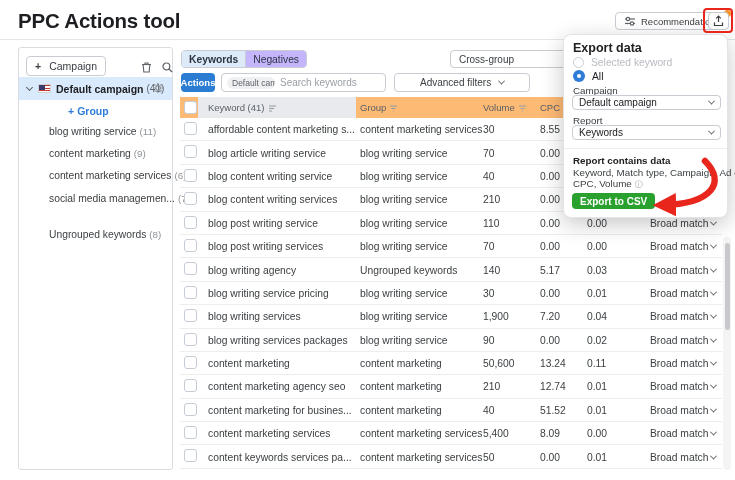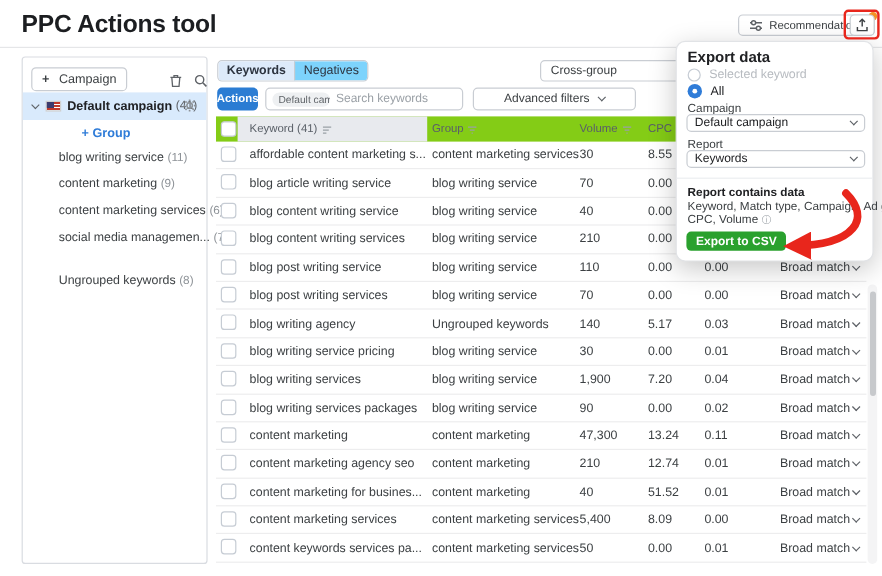--- a/index.html
+++ b/index.html
@@ -34,36 +34,36 @@
   .flag::before { content:""; position:absolute; left:0; top:0; width:6px; height:5px; background:#3c3b6e; }
   .campaign-label { font-size:10.5px; font-weight:bold; color:#202124; white-space:nowrap; }
   .campaign-count { font-size:10px; color:#5f6368; margin-left:3px; }
   .gear { position:absolute; right:8px; top:5px; cursor:pointer; }
   .group-link { position:absolute; left:49px; top:57px; font-size:10.5px; color:#2f7cd8; font-weight:bold; cursor:pointer; }
   .side-item { position:absolute; left:30px; font-size:10.3px; color:#3c4043; white-space:nowrap; cursor:pointer; }
   .side-count { color:#8d9297; margin-left:3px; font-size:9.8px; }
 
   
   .tabs { left:181px; top:50px; display:flex; height:18px; border:1px solid #c9cdd3; border-radius:4px; overflow:hidden; }
-  .tab { display:flex; align-items:center; padding:0 7px; font-size:10.3px; color:#2d3440; background:#7dd3fc; cursor:pointer; }
+  .tab { display:flex; align-items:center; padding:0 7px; font-size:10.3px; color:#2d3440; background:#c4b5fd; cursor:pointer; }
   .tab.active { background:#ddeafa; font-weight:bold; }
   .tab + .tab { border-left:1px solid #c9cdd3; }
   .crossgroup-btn { left:450px; top:50px; height:18px; width:118px; padding:0 8px; justify-content:flex-start; }
   .actions-btn { left:181px; top:73px; height:19px; width:34px; background:#2b7cd3; border:none; border-radius:4px;
                  color:#fff; font-weight:bold; font-size:9.5px; display:flex; align-items:center; justify-content:center; cursor:pointer; }
   .search-box { left:221px; top:73px; width:165px; height:19px; border:1px solid #c9cdd3; border-radius:4px; background:#fff;
                 display:flex; align-items:center; padding:0 5px; gap:5px; cursor:text; }
   .search-chip { background:#eef0f2; border-radius:7px; font-size:8.5px; color:#5f6368; padding:1px 5px; white-space:nowrap; max-width:48px; overflow:hidden; }
   .search-ph { font-size:10px; color:#9aa0a6; white-space:nowrap; }
   .advfilters-btn { left:394px; top:73px; height:19px; padding:0 25px; font-size:10px; }
   .caret { display:inline-block; width:5px; height:5px; border-right:1.4px solid #5f6368; border-bottom:1.4px solid #5f6368; transform:rotate(45deg) translate(-1px,-1px); margin-left:3px; }
 
   
   .table { left:180px; top:97px; width:542px; }
-  .thead { position:relative; height:21px; background:#84cc16; display:block; }
+  .thead { position:relative; height:21px; background:#fdba74; display:block; }
   .kw-head-bg { position:absolute; left:18px; top:0; width:158px; height:21px; background:#e8eaee; }
   .hcell { position:absolute; top:0; height:21px; display:flex; align-items:center; font-size:9.5px; color:#5a6068; cursor:pointer; }
   .row { position:relative; height:23.4px; border-bottom:1px solid #ededee; }
   .cell { position:absolute; top:0; height:23.4px; display:flex; align-items:center; font-size:10.3px; color:#3c4043; white-space:nowrap; }
   .cbx { position:absolute; width:13px; height:13px; border:1.5px solid #c6ccd4; border-radius:3px; background:#fff; cursor:pointer; }
   .c-check { left:4px; top:4px; }  .h-check { top:4px; }
   .c-kw  { left:28px; } .c-grp { left:180px; } .c-vol { left:303px; } .c-cpc { left:360px; } .c-com { left:407px; }
   .c-match { left:470px; cursor:pointer; }
   .sorticon { margin-left:4px; }
 
@@ -359,21 +359,21 @@
       <span class="cell c-match">
         <span>Broad match</span>
             <span class="caret"></span>
       </span>
     </div>
 
     <div class="row">
       <span class="cbx c-check"></span>
       <span class="cell c-kw">content marketing</span>
       <span class="cell c-grp">content marketing</span>
-      <span class="cell c-vol">47,300</span>
+      <span class="cell c-vol">50,600</span>
       <span class="cell c-cpc">13.24</span>
       <span class="cell c-com">0.11</span>
       <span class="cell c-match">
         <span>Broad match</span>
             <span class="caret"></span>
       </span>
     </div>
 
     <div class="row">
       <span class="cbx c-check"></span>

